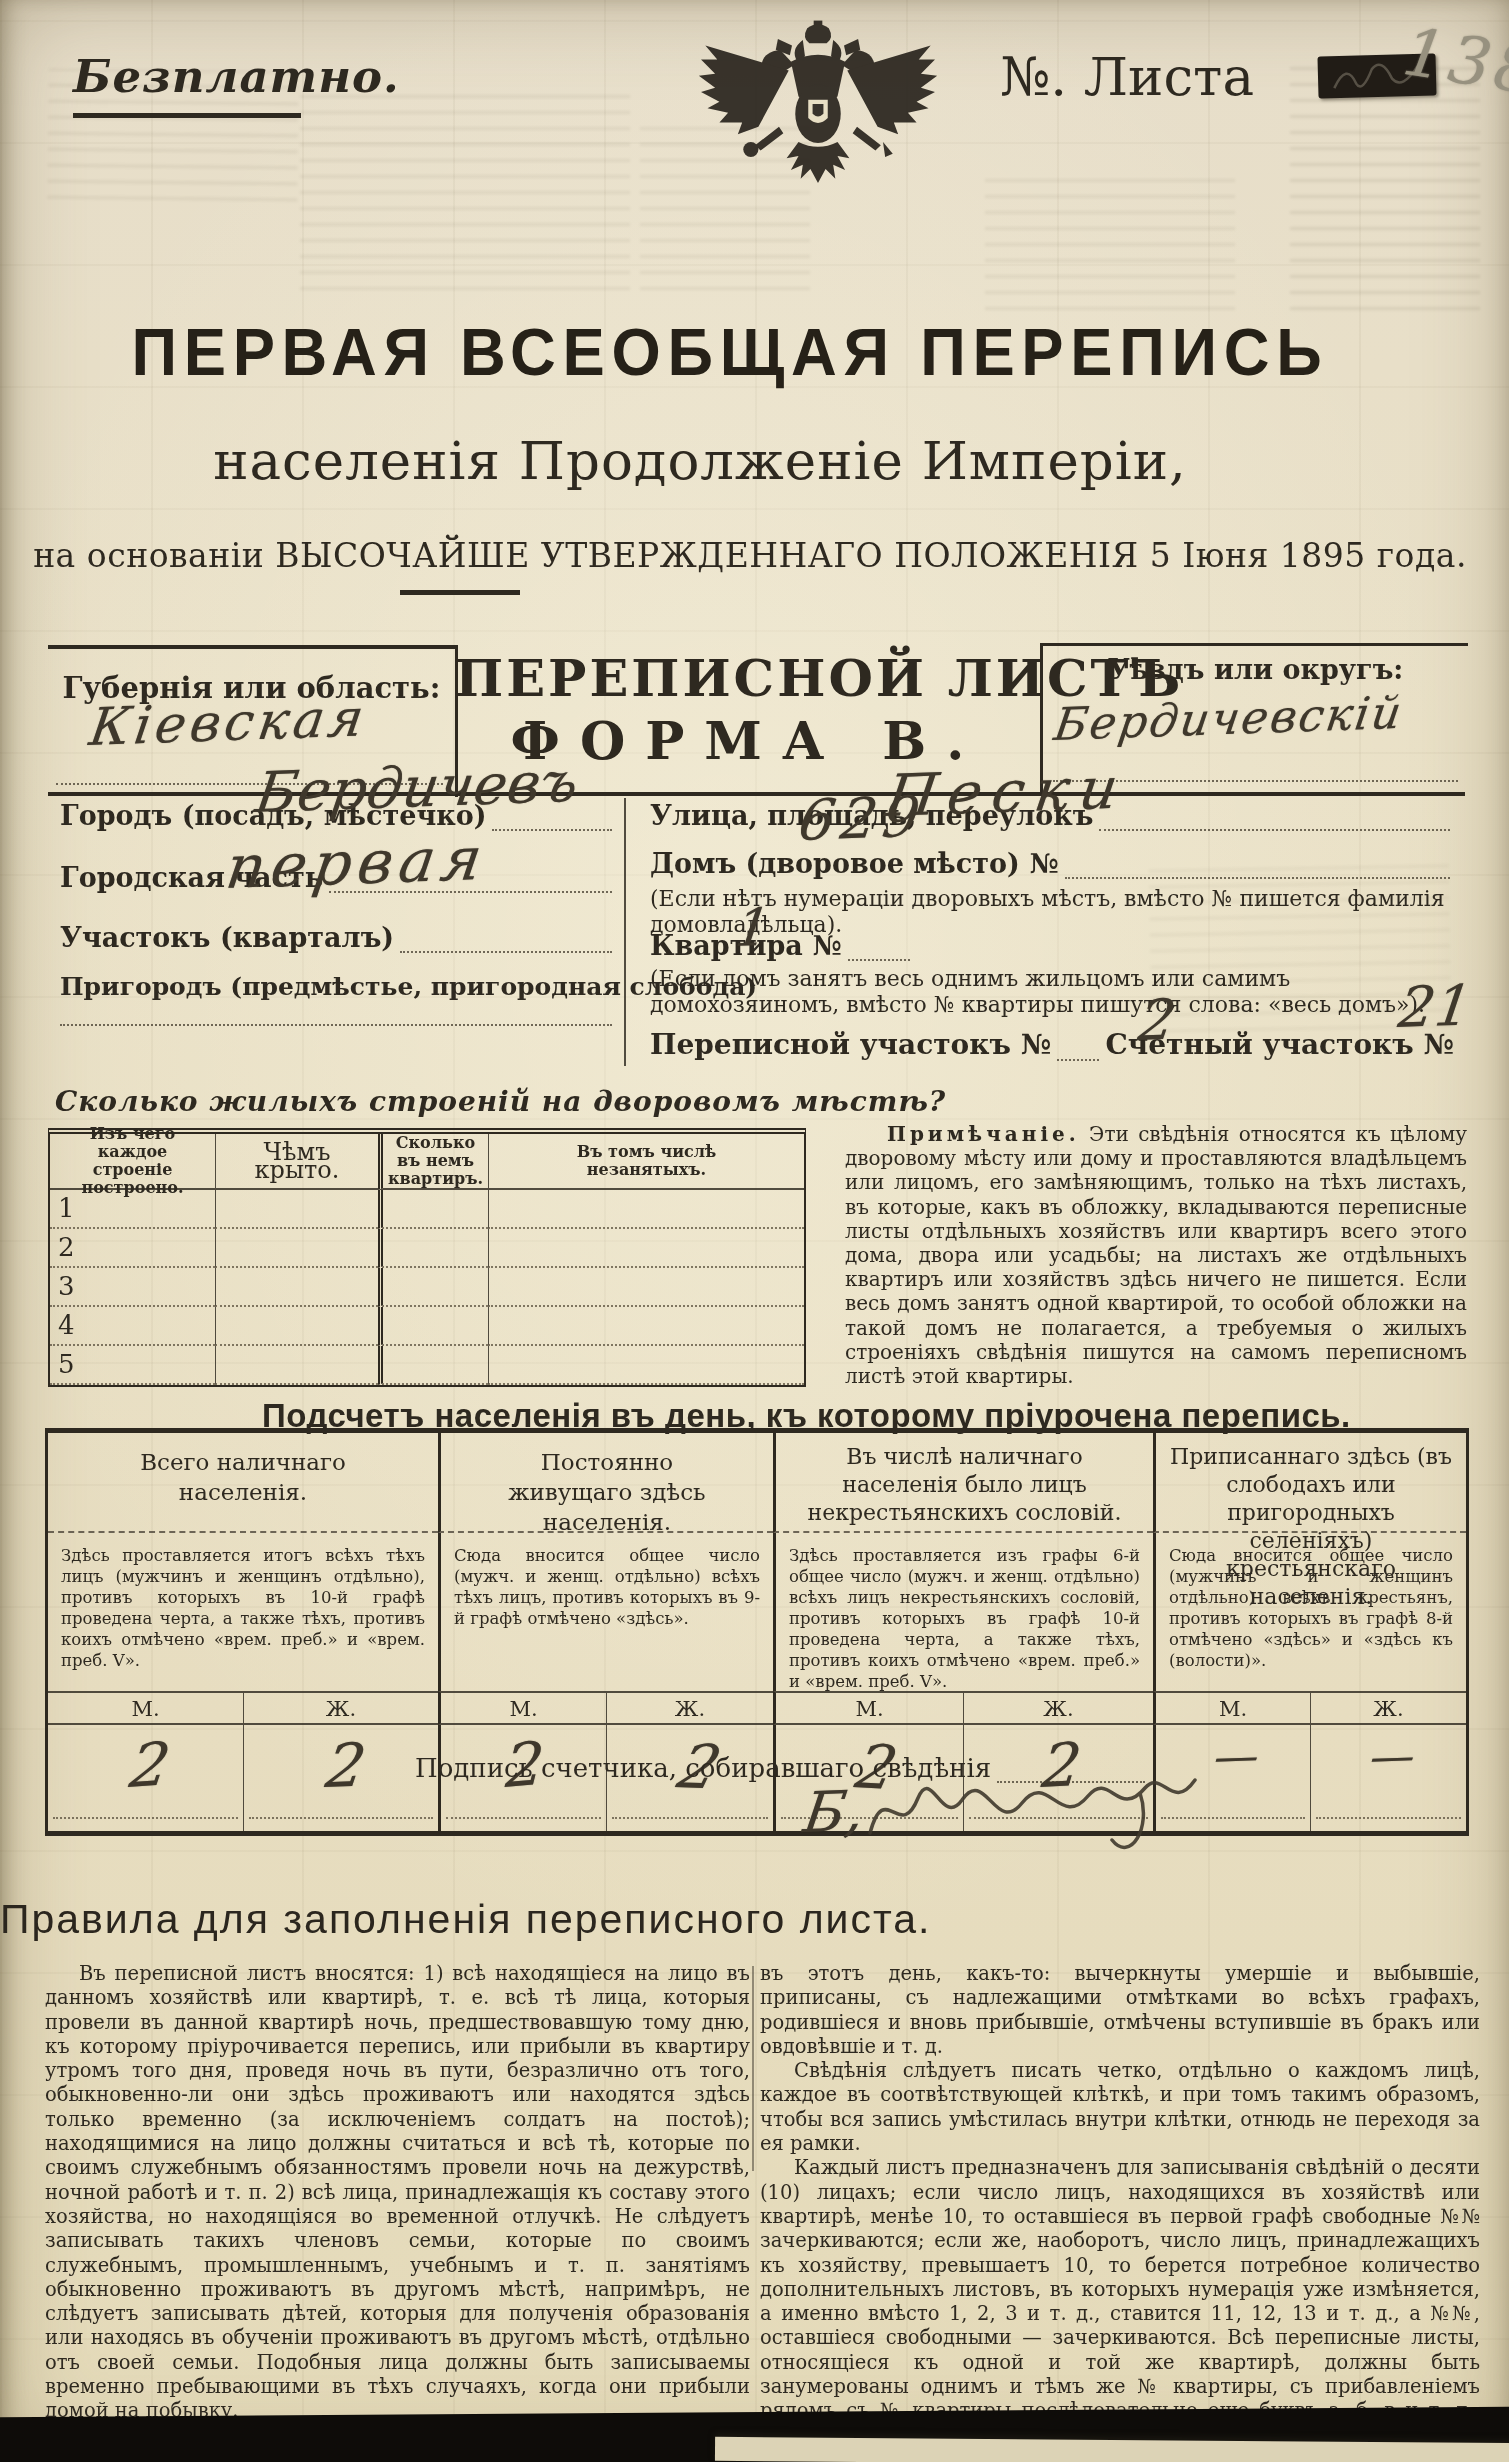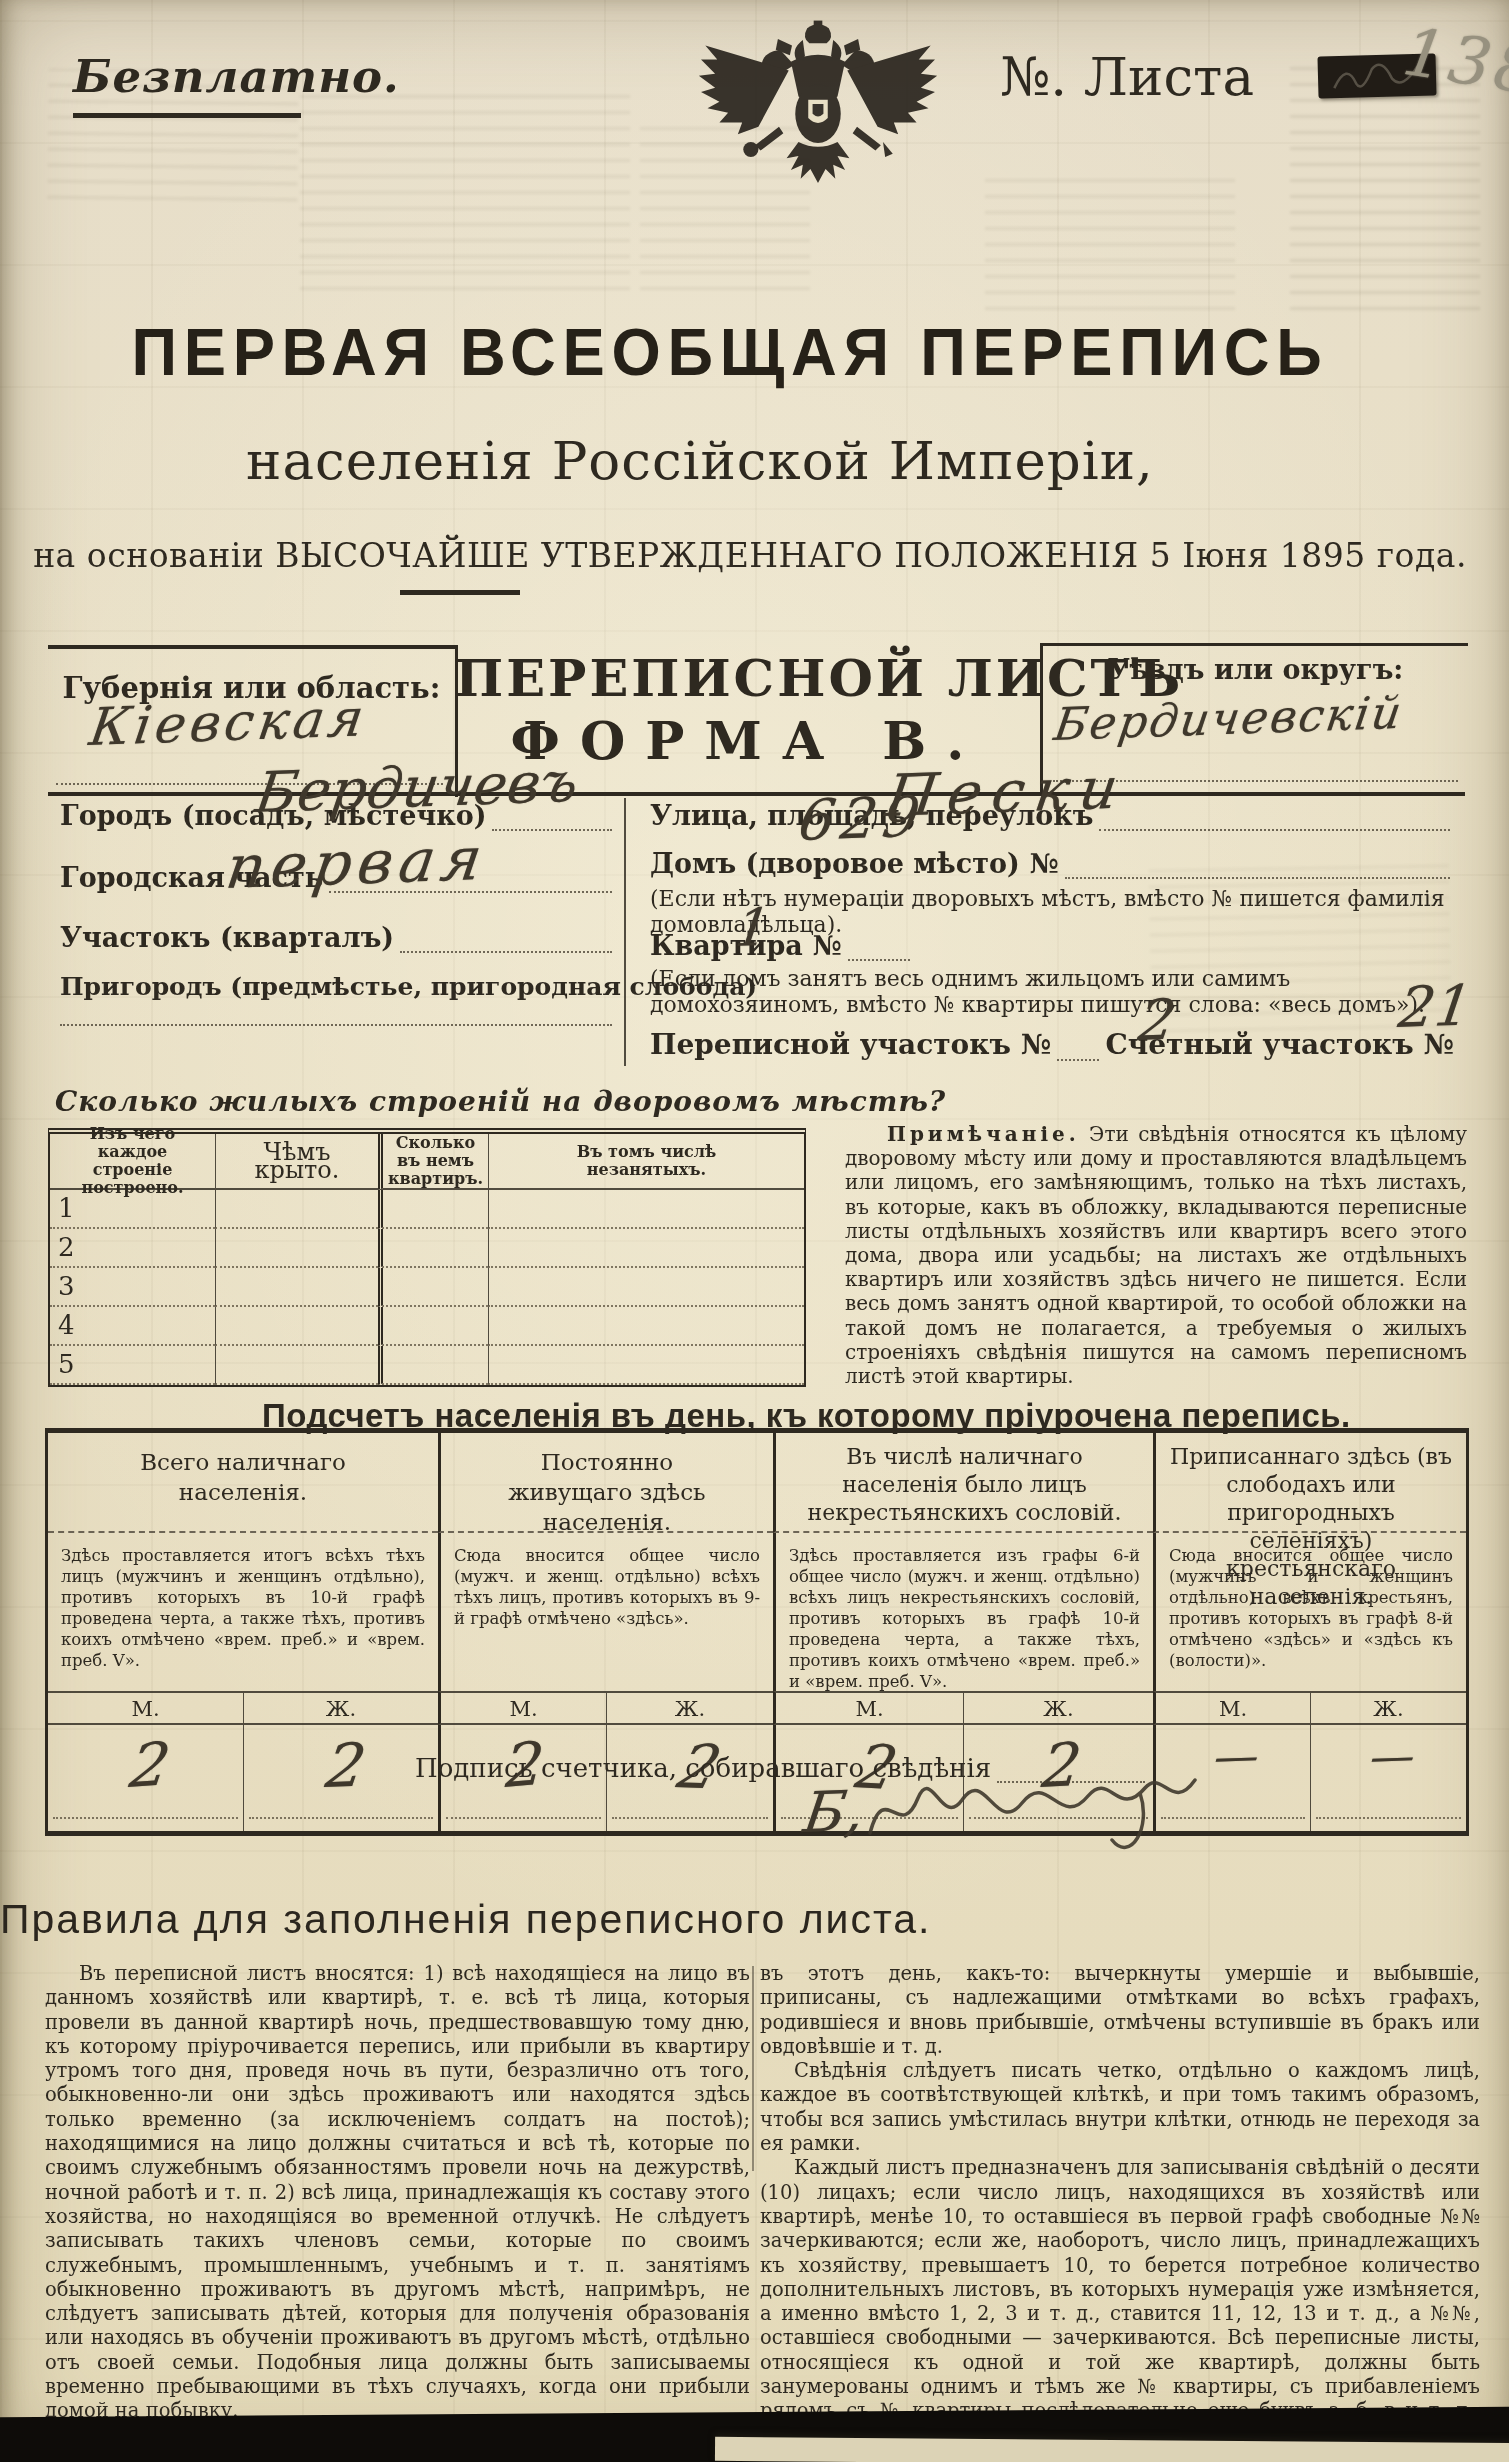--- a/index.html
+++ b/index.html
@@ -184,21 +184,21 @@
 
   <div class="abs" id="sheetno">№. Листа</div>
   <div class="abs" id="blot">
     <svg width="110" height="38" viewBox="0 0 110 38">
       <path d="M12 30 Q25 4 34 26 Q40 36 50 12 Q60 0 70 22 Q80 34 96 10" stroke="#6e675a" stroke-width="2.5" fill="none" opacity=".7"></path>
     </svg>
   </div>
   <div class="abs hw" id="pencil">138</div>
 
   <div class="abs" id="main-title">ПЕРВАЯ ВСЕОБЩАЯ ПЕРЕПИСЬ</div>
-  <div class="abs" id="sub-title">населенія Россійской Имперіи,</div>
+  <div class="abs" id="sub-title">населенія Продолженіе Имперіи,</div>
   <div class="abs" id="basis">на основаніи ВЫСОЧАЙШЕ УТВЕРЖДЕННАГО ПОЛОЖЕНІЯ 5 Іюня 1895 года.</div>
   <div class="abs" id="basis-rule"></div>
 
   <div class="cellbox" id="prov-cell">
     <span class="lbl">Губернія или область:</span>
     <span class="hw" id="prov-hw">Кіевская</span>
     <div class="dots" id="prov-dots"></div>
   </div>
   <div class="abs" id="form-c">
     <div class="l1">ПЕРЕПИСНОЙ ЛИСТЪ</div>

